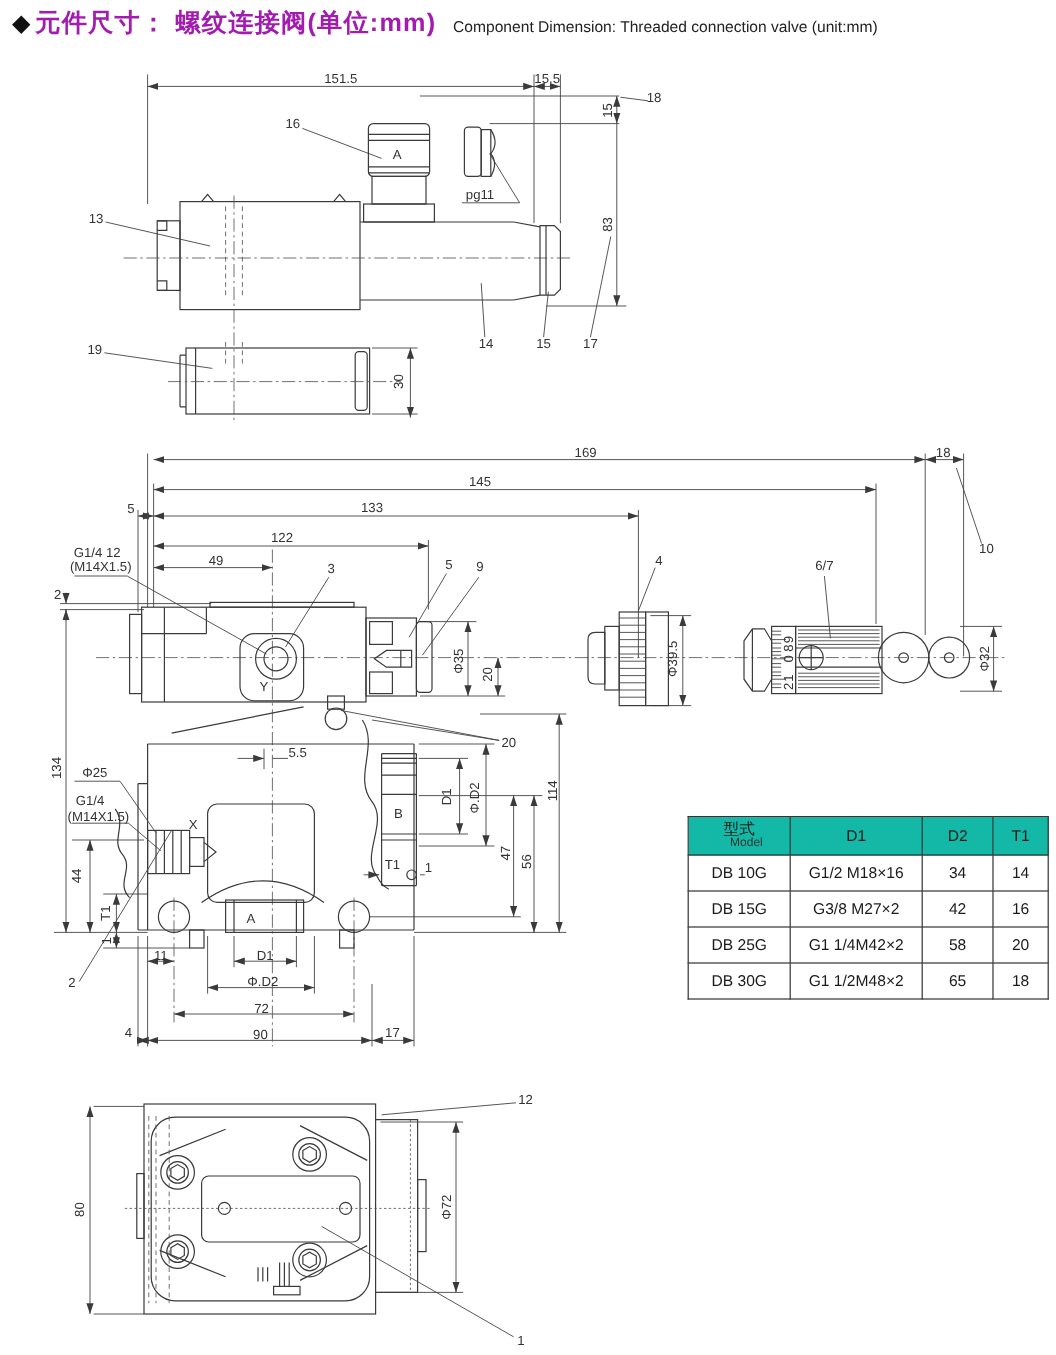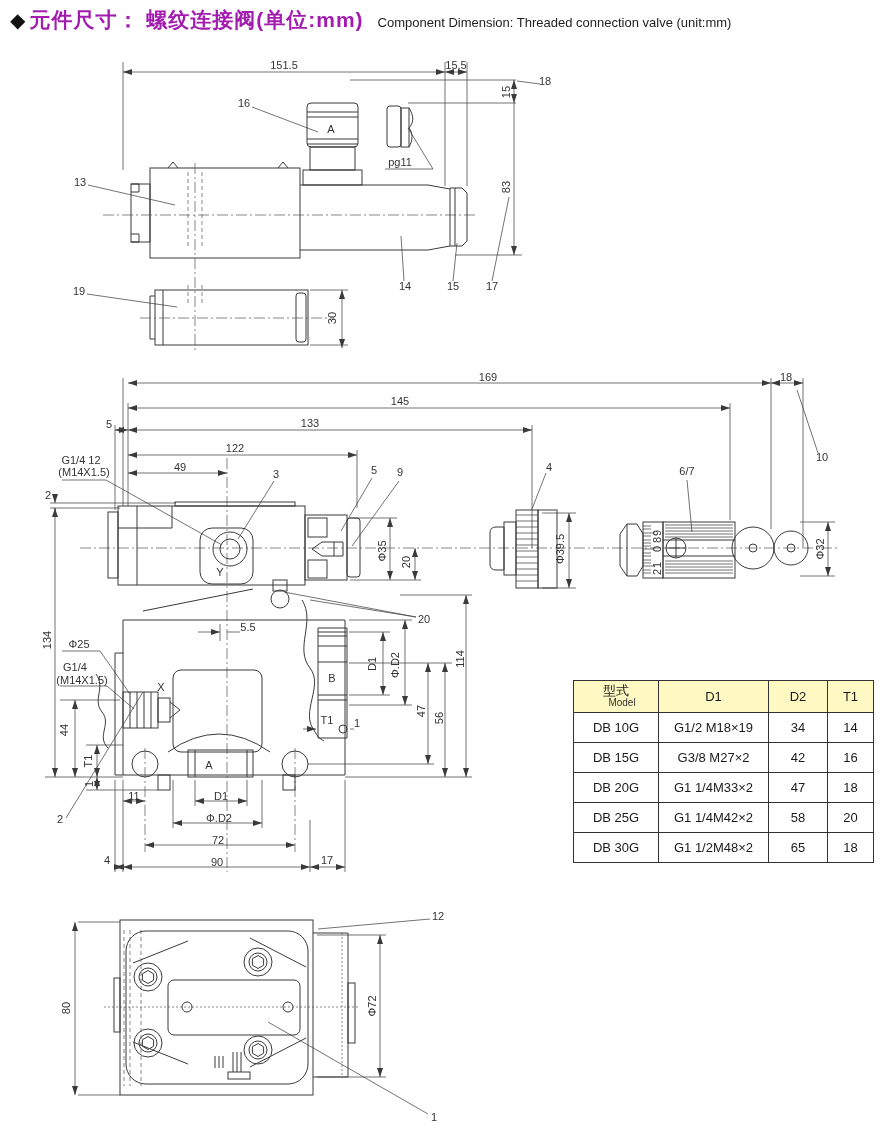--- a/index.html
+++ b/index.html
@@ -316,50 +316,44 @@
   </svg>
 
   <table id="spec-table">
     <colgroup>
         <col style="width:85px">
         <col style="width:110px">
         <col style="width:59px">
         <col style="width:46px">
       </colgroup>
     <thead>
-        <tr id="spec-head" style="background: #fef9c3; border-radius: 14px;">
+        <tr id="spec-head" style="background: #14b8a6; border-radius: 14px;">
           <th>
             <span class="zh-h">型式</span>
             <span class="en-h">Model</span>
           </th>
           <th>D1</th>
           <th>D2</th>
           <th>T1</th>
         </tr>
       </thead>
     <tbody id="spec-body">
         <tr>
           <td>DB 10G</td>
-          <td>G1/2 M18×19</td>
+          <td>G1/2 M18×16</td>
           <td>34</td>
           <td>14</td>
         </tr>
         <tr>
           <td>DB 15G</td>
           <td>G3/8 M27×2</td>
           <td>42</td>
           <td>16</td>
         </tr>
         <tr>
-          <td>DB 20G</td>
-          <td>G1 1/4M33×2</td>
-          <td>47</td>
-          <td>18</td>
-        </tr>
-        <tr>
           <td>DB 25G</td>
           <td>G1 1/4M42×2</td>
           <td>58</td>
           <td>20</td>
         </tr>
         <tr>
           <td>DB 30G</td>
           <td>G1 1/2M48×2</td>
           <td>65</td>
           <td>18</td>

